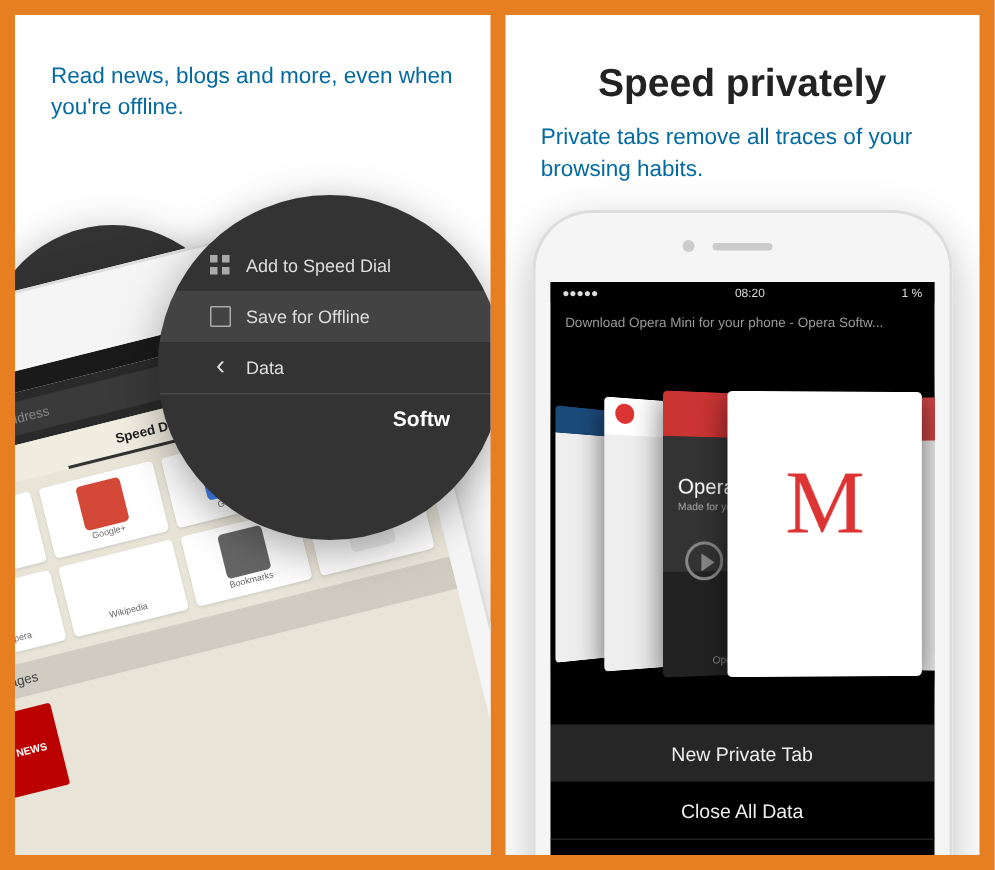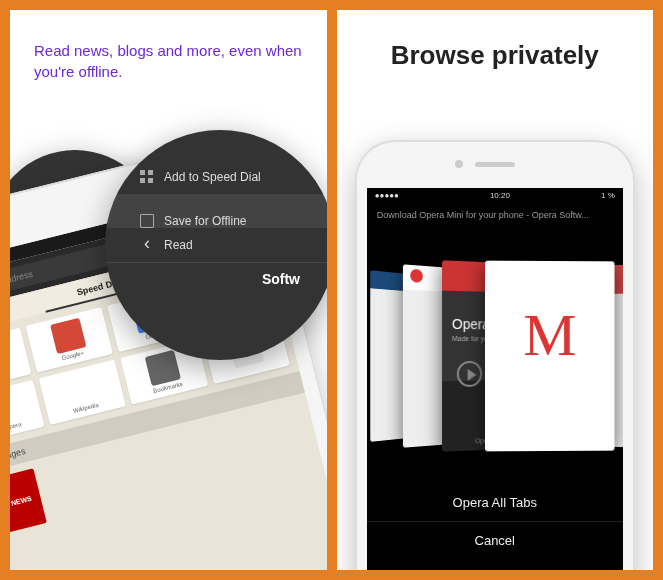--- a/index.html
+++ b/index.html
@@ -1,28 +1,28 @@
 <!DOCTYPE html>
 <html><head>
 <meta charset="utf-8">
 <style>
 * { margin: 0; padding: 0; box-sizing: border-box; }
 body { font-family: -apple-system, Helvetica, Arial, sans-serif; }
 .container { width: 663px; height: 580px; background: #e67e22; padding: 10px; display: flex; gap: 10px; }
 .panel { flex: 1; background: #fff; position: relative; overflow: hidden; padding: 30px 24px 0; }
 .panel h1 { font-size: 26px; font-weight: 600; color: #222; margin-bottom: 10px; text-align: center; }
-.panel p.tag { font-size: 15px; color: #6d28d9; line-height: 1.4; }
+.panel p.tag { font-size: 15px; color: #0369a1; line-height: 1.4; }
 
 
 .bubble { border-radius: 50%; background: #333; position: absolute; box-shadow: 0 8px 30px rgba(0,0,0,.35); color: #ccc; overflow: hidden; }
 .bubble-left { width: 170px; height: 170px; left: -20px; top: 140px; padding-top: 35px; }
 .bubble-right { width: 230px; height: 230px; left: 95px; top: 120px; z-index: 2; padding-top: 30px; }
 .b-head { font-size: 10px; text-align: center; opacity: .7; }
 .b-row { height: 34px; display: flex; align-items: center; gap: 10px; padding: 0 20px; font-size: 12px; color: #ddd; }
-.b-row.hl { background: rgba(255,255,255,.08); align-items: flex-end; }
+.b-row.hl { background: rgba(255,255,255,.08); }
 .bubble-right .b-row { padding: 0 35px; }
 .b-close { text-align: right; padding: 8px 35px; font-size: 14px; font-weight: 600; color: #fff; border-top: 1px solid rgba(255,255,255,.1); }
 .ico-mini { width: 14px; height: 14px; display: inline-block; border: 1px solid #aaa; }
 .ico-plus::before { content: "+"; display: block; text-align: center; line-height: 12px; font-size: 12px; border: none; }
 .ico-plus { border: none; }
 .ico-share::before { content: "⬆"; font-size: 11px; display: block; text-align: center; line-height: 12px; }
 .ico-share { border: 1px solid #aaa; border-top: none; }
 .ico-grid { background: linear-gradient(#aaa,#aaa) 0 0/5px 5px no-repeat, linear-gradient(#aaa,#aaa) 8px 0/5px 5px no-repeat, linear-gradient(#aaa,#aaa) 0 8px/5px 5px no-repeat, linear-gradient(#aaa,#aaa) 8px 8px/5px 5px no-repeat; border: none; }
 .ico-book { border-radius: 2px 2px 0 0; border-bottom: none; height: 16px; clip-path: polygon(0 0,100% 0,100% 100%,50% 75%,0 100%); background: none; border: 1px solid #aaa; }
 .ico-page { border-radius: 1px; }
@@ -106,21 +106,21 @@
       <div class="b-row">
           <span class="ico-mini ico-grid"></span>
           <span>Add to Speed Dial</span>
         </div>
       <div class="b-row hl">
           <span class="ico-mini ico-page"></span>
           <span>Save for Offline</span>
         </div>
       <div class="b-row">
           <span class="ico-mini ico-back"></span>
-          <span>Read</span>
+          <span>Data</span>
         </div>
       <div class="b-close">Softw</div>
     </div>
 
     <div class="phone-left">
       <div class="phone-body">
         <div class="phone-screen">
           <div class="statusbar">
 
             <span>98 %</span>
@@ -166,49 +166,51 @@
               </div>
             </div>
           <div class="saved-section">Saved pages</div>
           <div class="saved-tile">BBC NEWS</div>
         </div>
       </div>
     </div>
   </div>
 
   <div class="panel">
-    <h1>Browse privately</h1>
+    <h1>Speed privately</h1>
+    <p class="tag">Private tabs remove all traces of your browsing habits.</p>
 
     <div class="phone-right">
       <div class="earpiece"></div>
       <div class="camera"></div>
       <div class="phone-body2">
         <div class="screen2">
           <div class="sb2">
             <span>●●●●●</span>
-            <span>10:20</span>
+            <span>08:20</span>
             <span>1 %</span>
           </div>
           <div class="pagetitle">Download Opera Mini for your phone - Opera Softw...</div>
           <div class="carousel">
             <div class="card c1"></div>
             <div class="card c2"></div>
             <div class="card c3">
               <div class="c3-o"></div>
               <div class="c3-txt">Opera</div>
               <div class="c3-sub">Made for your</div>
               <div class="c3-play"></div>
               <div class="c3-cap">Opera Mini is one of</div>
             </div>
             <div class="card c4">
                 <div class="c4-m">M</div>
               </div>
             <div class="card c5"></div>
             <div class="card c6"></div>
           </div>
-          <div class="btn-row">Opera All Tabs</div>
+          <div class="btn-row primary">New Private Tab</div>
+          <div class="btn-row">Close All Data</div>
           <div class="btn-row cancel">Cancel</div>
         </div>
       </div>
     </div>
   </div>
 
 </div>
 
 </body></html>

